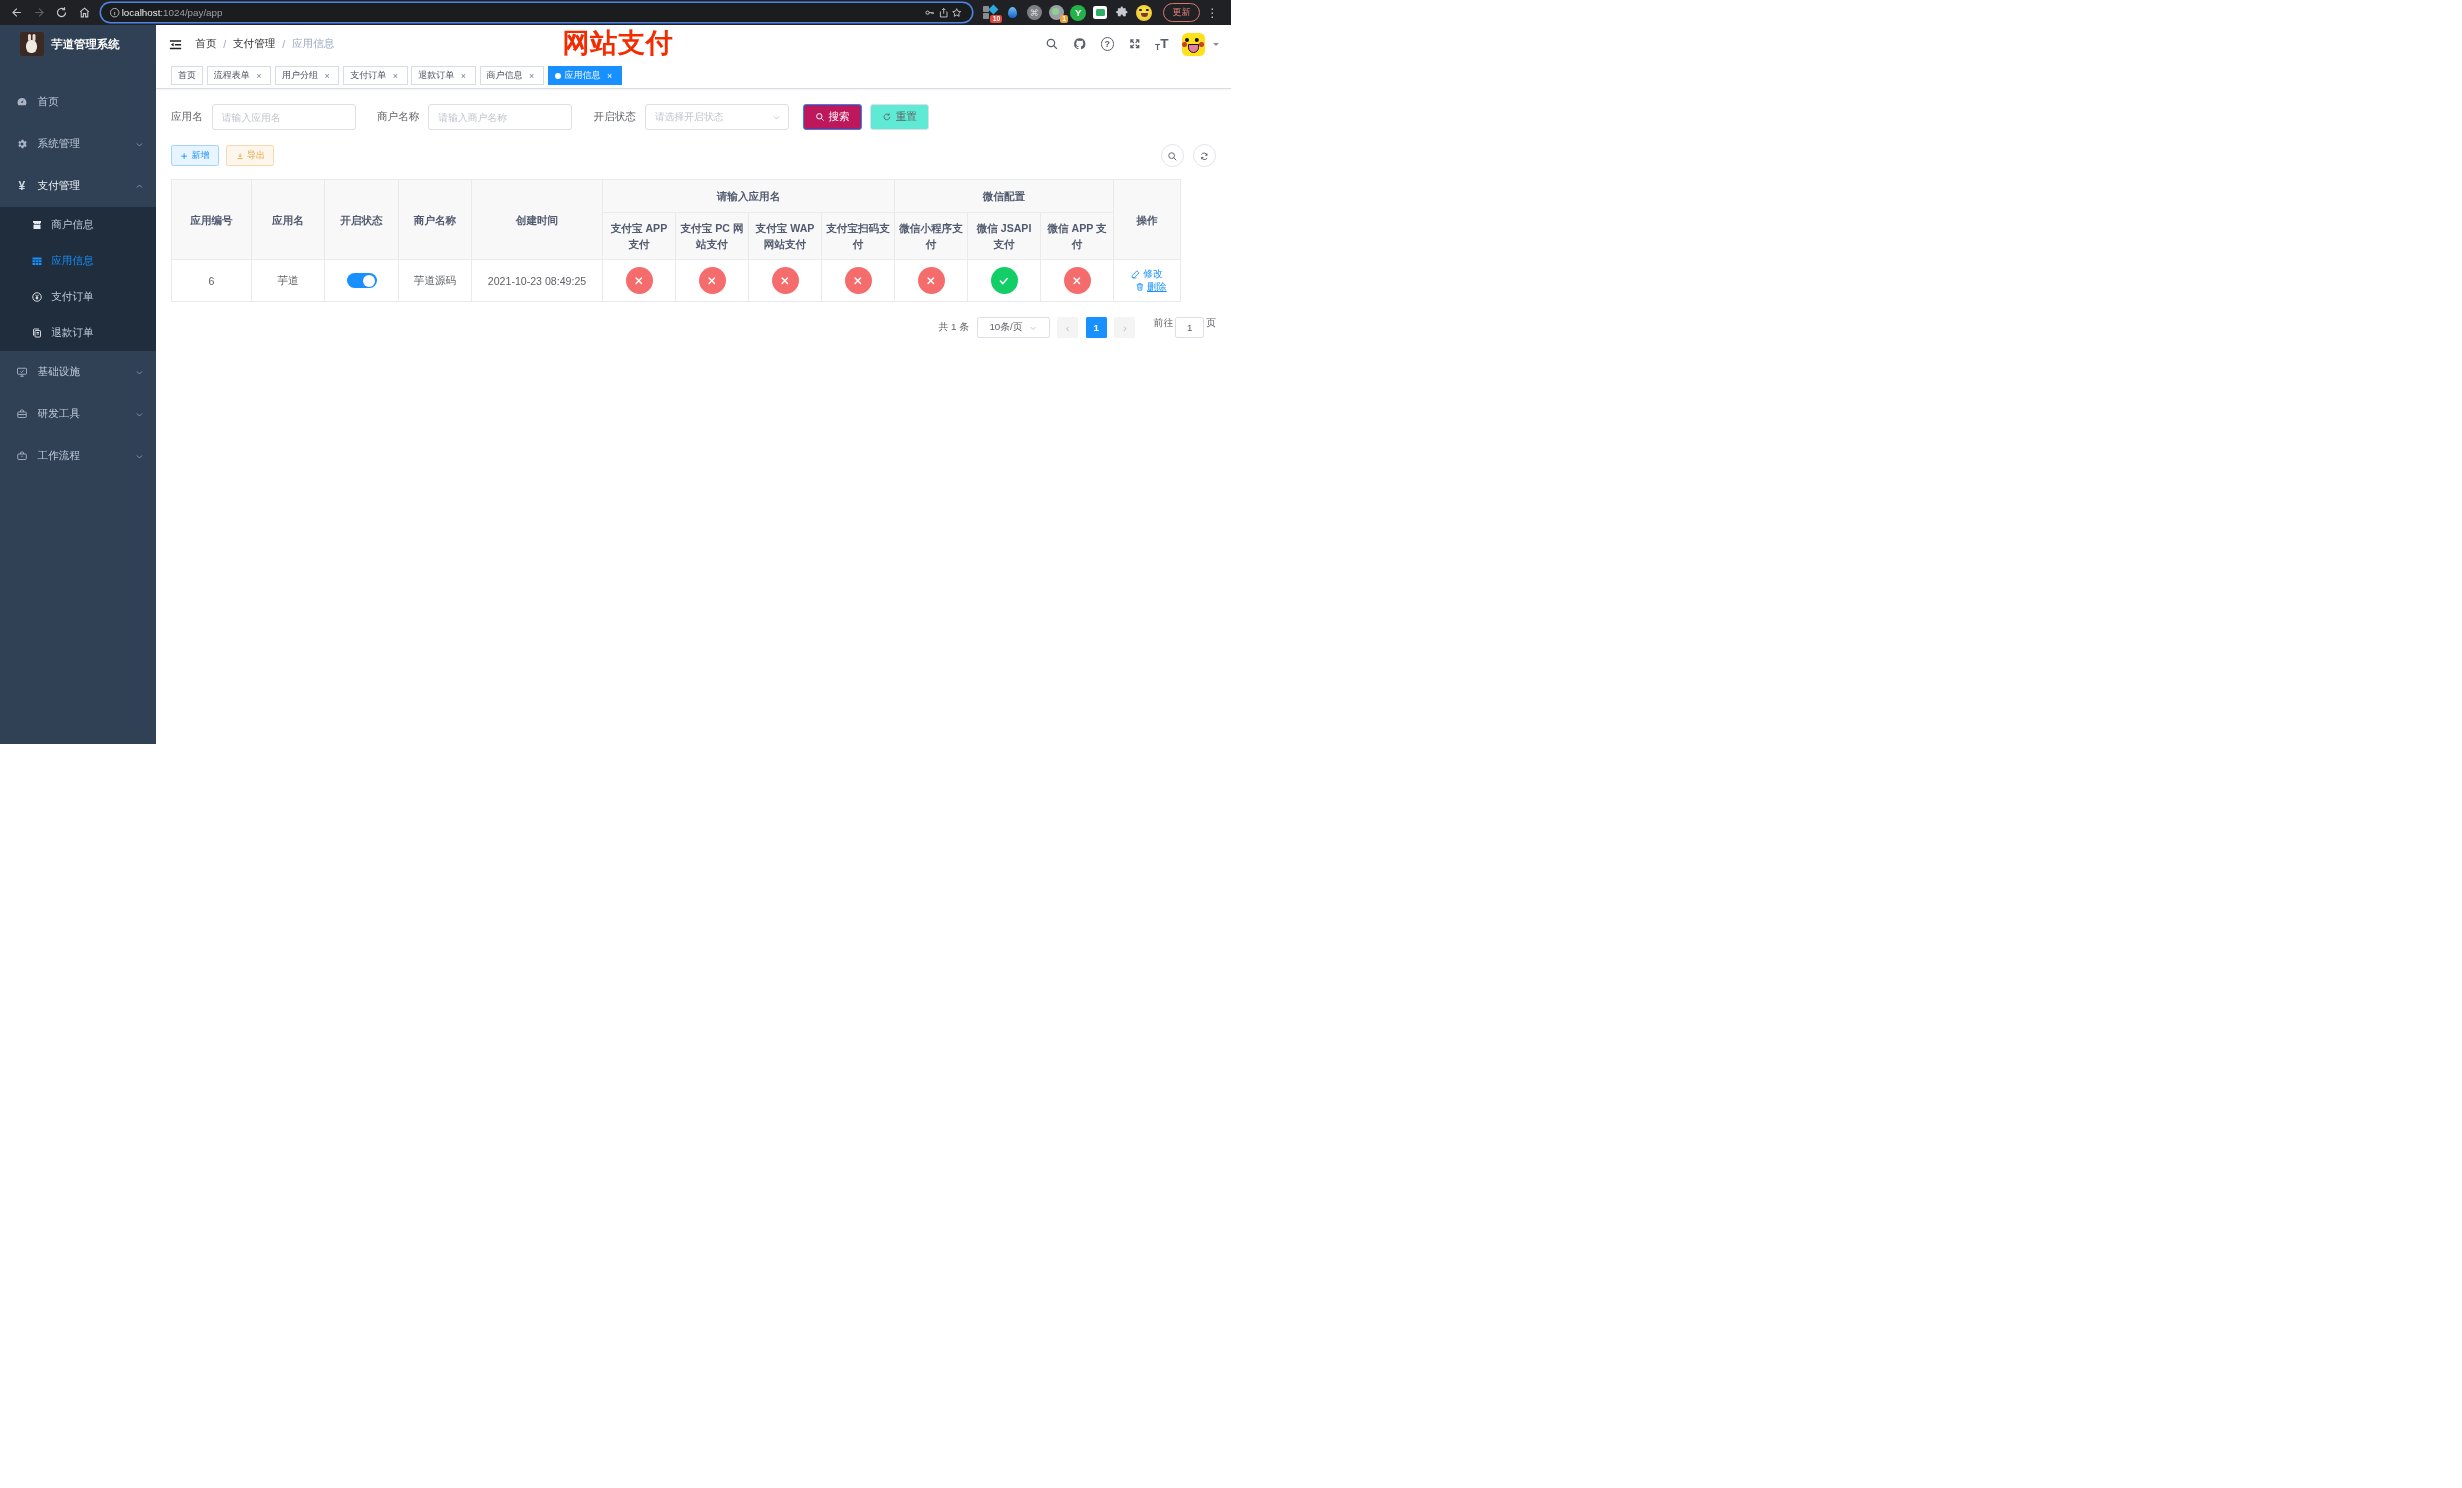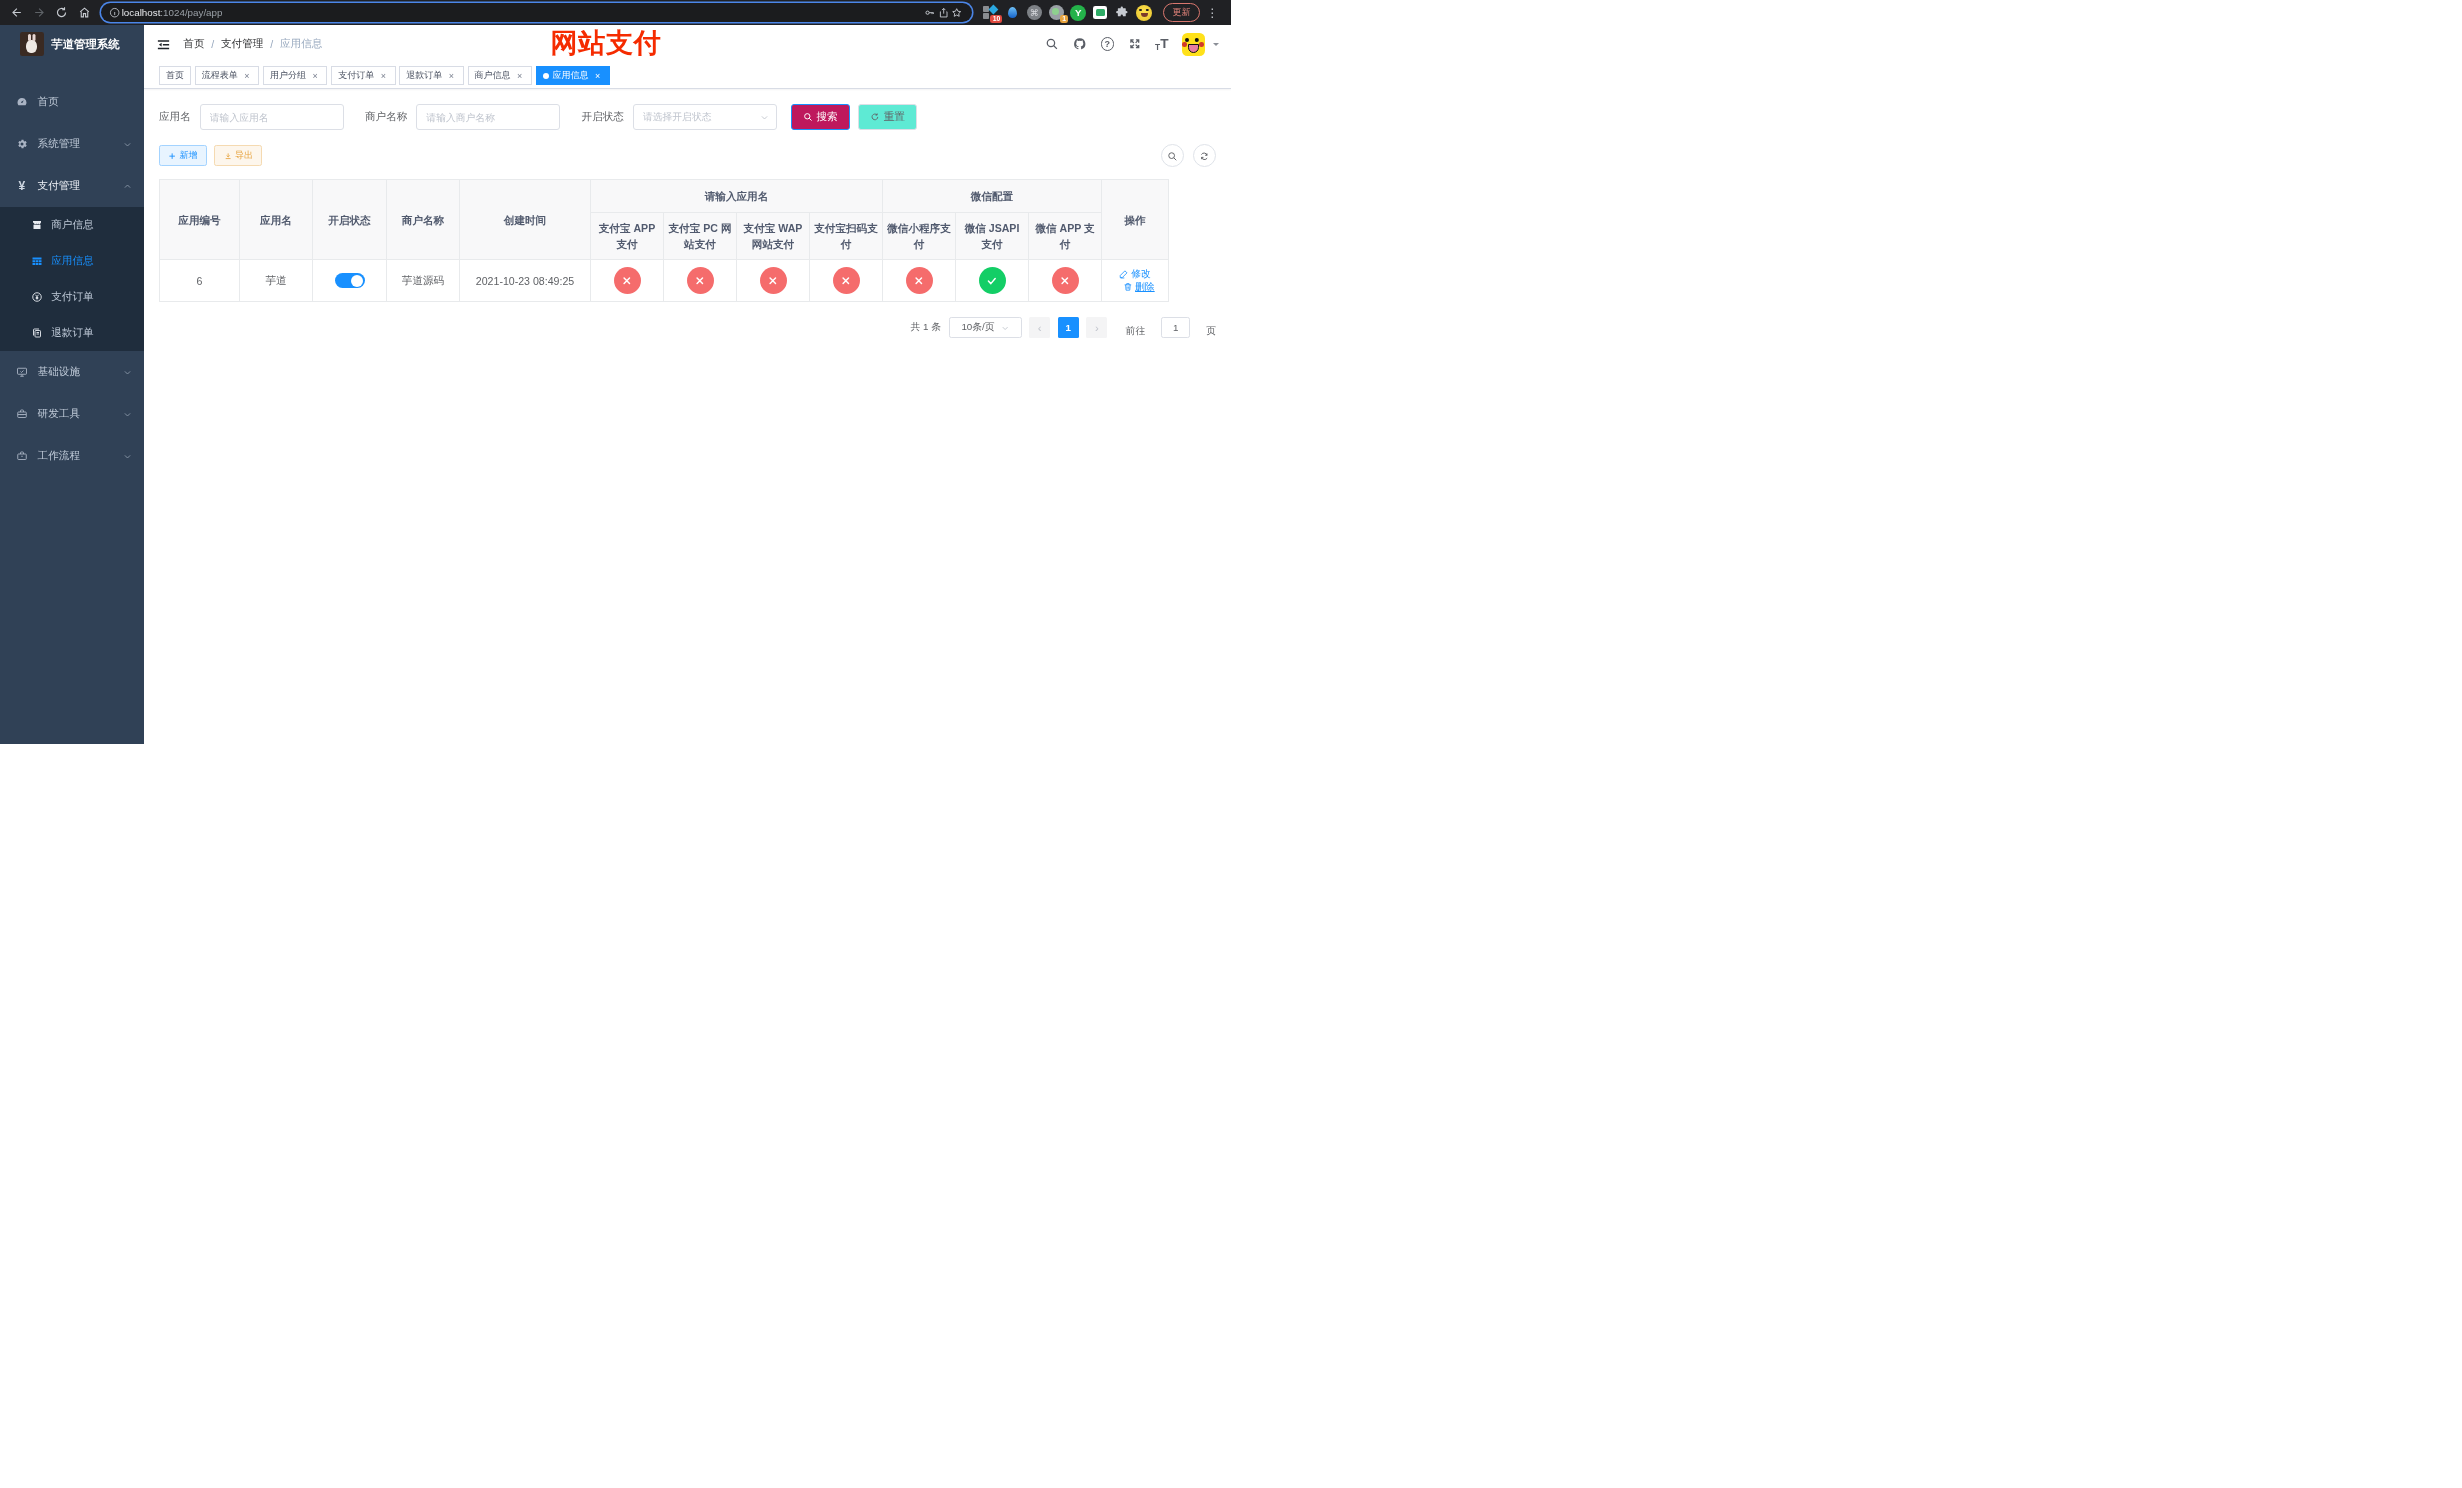--- a/index.html
+++ b/index.html
@@ -43,21 +43,21 @@
   .emoji-face::before { content:""; position:absolute; left:3px; top:4.5px; width:2.3px; height:2.3px; border-radius:50%;
     background:#222; box-shadow:6.8px 0 0 #222; }
   .emoji-face::after { content:""; position:absolute; left:4.5px; top:8.3px; width:6.8px; height:4.5px;
     background:#7b3b2a; border-radius:0 0 6px 6px; }
   .update-pill { margin-left:9px; border:0.8px solid #d9776e; color:#e2837a; background:transparent;
     font-size:9px; padding:2.3px 8.3px; border-radius:9.8px; white-space:nowrap; }
   .dots { color:#c7cbd1; width:13.6px; display:flex; justify-content:center; margin-left:4.5px; letter-spacing:0; }
 
   
   .app { display:flex; height:719px; }
-  .sidebar { width:144px; background:#304156; flex:0 0 auto; color:#c0cbd9; }
+  .sidebar { width:156px; background:#304156; flex:0 0 auto; color:#c0cbd9; }
   .logo-row { height:38px; display:flex; align-items:center; padding-left:19.7px; gap:7.6px; }
   .logo-img { width:24px; height:24px; border-radius:2.3px; background:#3a2a22; position:relative; overflow:hidden; flex:0 0 auto; }
   .logo-img::before { content:""; position:absolute; left:6.8px; top:7.6px; width:10.6px; height:13.6px; background:#efe9e4; border-radius:45%; }
   .logo-img::after { content:""; position:absolute; left:8.3px; top:1.5px; width:3px; height:7.6px; background:#e8d8d4; border-radius:1.5px; box-shadow:4.5px 0 0 #e8d8d4; }
   .logo-title { color:#fff; font-size:11.4px; font-weight:bold; white-space:nowrap; }
   .menu { margin-top:18px; }
   .menu-item { height:42px; display:flex; align-items:center; padding:0 12px 0 15px; font-size:10.6px; cursor:pointer; }
   .menu-item .mi-ico { width:13.6px; height:13.6px; margin-right:9px; color:#aab4c4; display:flex; align-items:center; justify-content:center; flex:0 0 auto; }
   .menu-item .mi-ico svg { width:12px; height:12px; }
   .mi-label { flex:1; }
@@ -165,21 +165,21 @@
   
   .pagination { margin-top:15px; display:flex; align-items:center; justify-content:flex-end;
     font-size:9.8px; color:#606266; gap:7.6px; }
   .pg-select { width:73px; height:21px; border:0.8px solid #dcdfe6; border-radius:2.3px; display:flex;
     align-items:center; justify-content:center; gap:6px; color:#606266; cursor:pointer; }
   .pg-select svg { width:8.3px; height:8.3px; color:#c0c4cc; }
   .pg-btn { width:21px; height:21px; border-radius:1.5px; background:#f4f4f5; color:#c0c4cc;
     display:flex; align-items:center; justify-content:center; font-size:11.4px; cursor:pointer; }
   .pg-page { width:21px; height:21px; border-radius:1.5px; background:#1890ff; color:#fff;
     display:flex; align-items:center; justify-content:center; font-weight:bold; cursor:pointer; }
-  .pg-goto { display:flex; align-items:flex-end; gap:16px; margin-left:10.6px; }
+  .pg-goto { display:flex; align-items:flex-start; gap:2px; margin-left:10.6px; }
   .pg-input { width:29px; height:21px; border:0.8px solid #dcdfe6; border-radius:2.3px; text-align:center;
     font-size:9.8px; color:#606266; outline:none; }
 </style>
 </head>
 <body>
 
 <div class="browser-bar">
   <div class="nav-btn">
     <svg viewBox="0 0 24 24" fill="currentColor">
         <path d="M20 11H7.8l5.6-5.6L12 4l-8 8 8 8 1.4-1.4L7.8 13H20z"></path>

